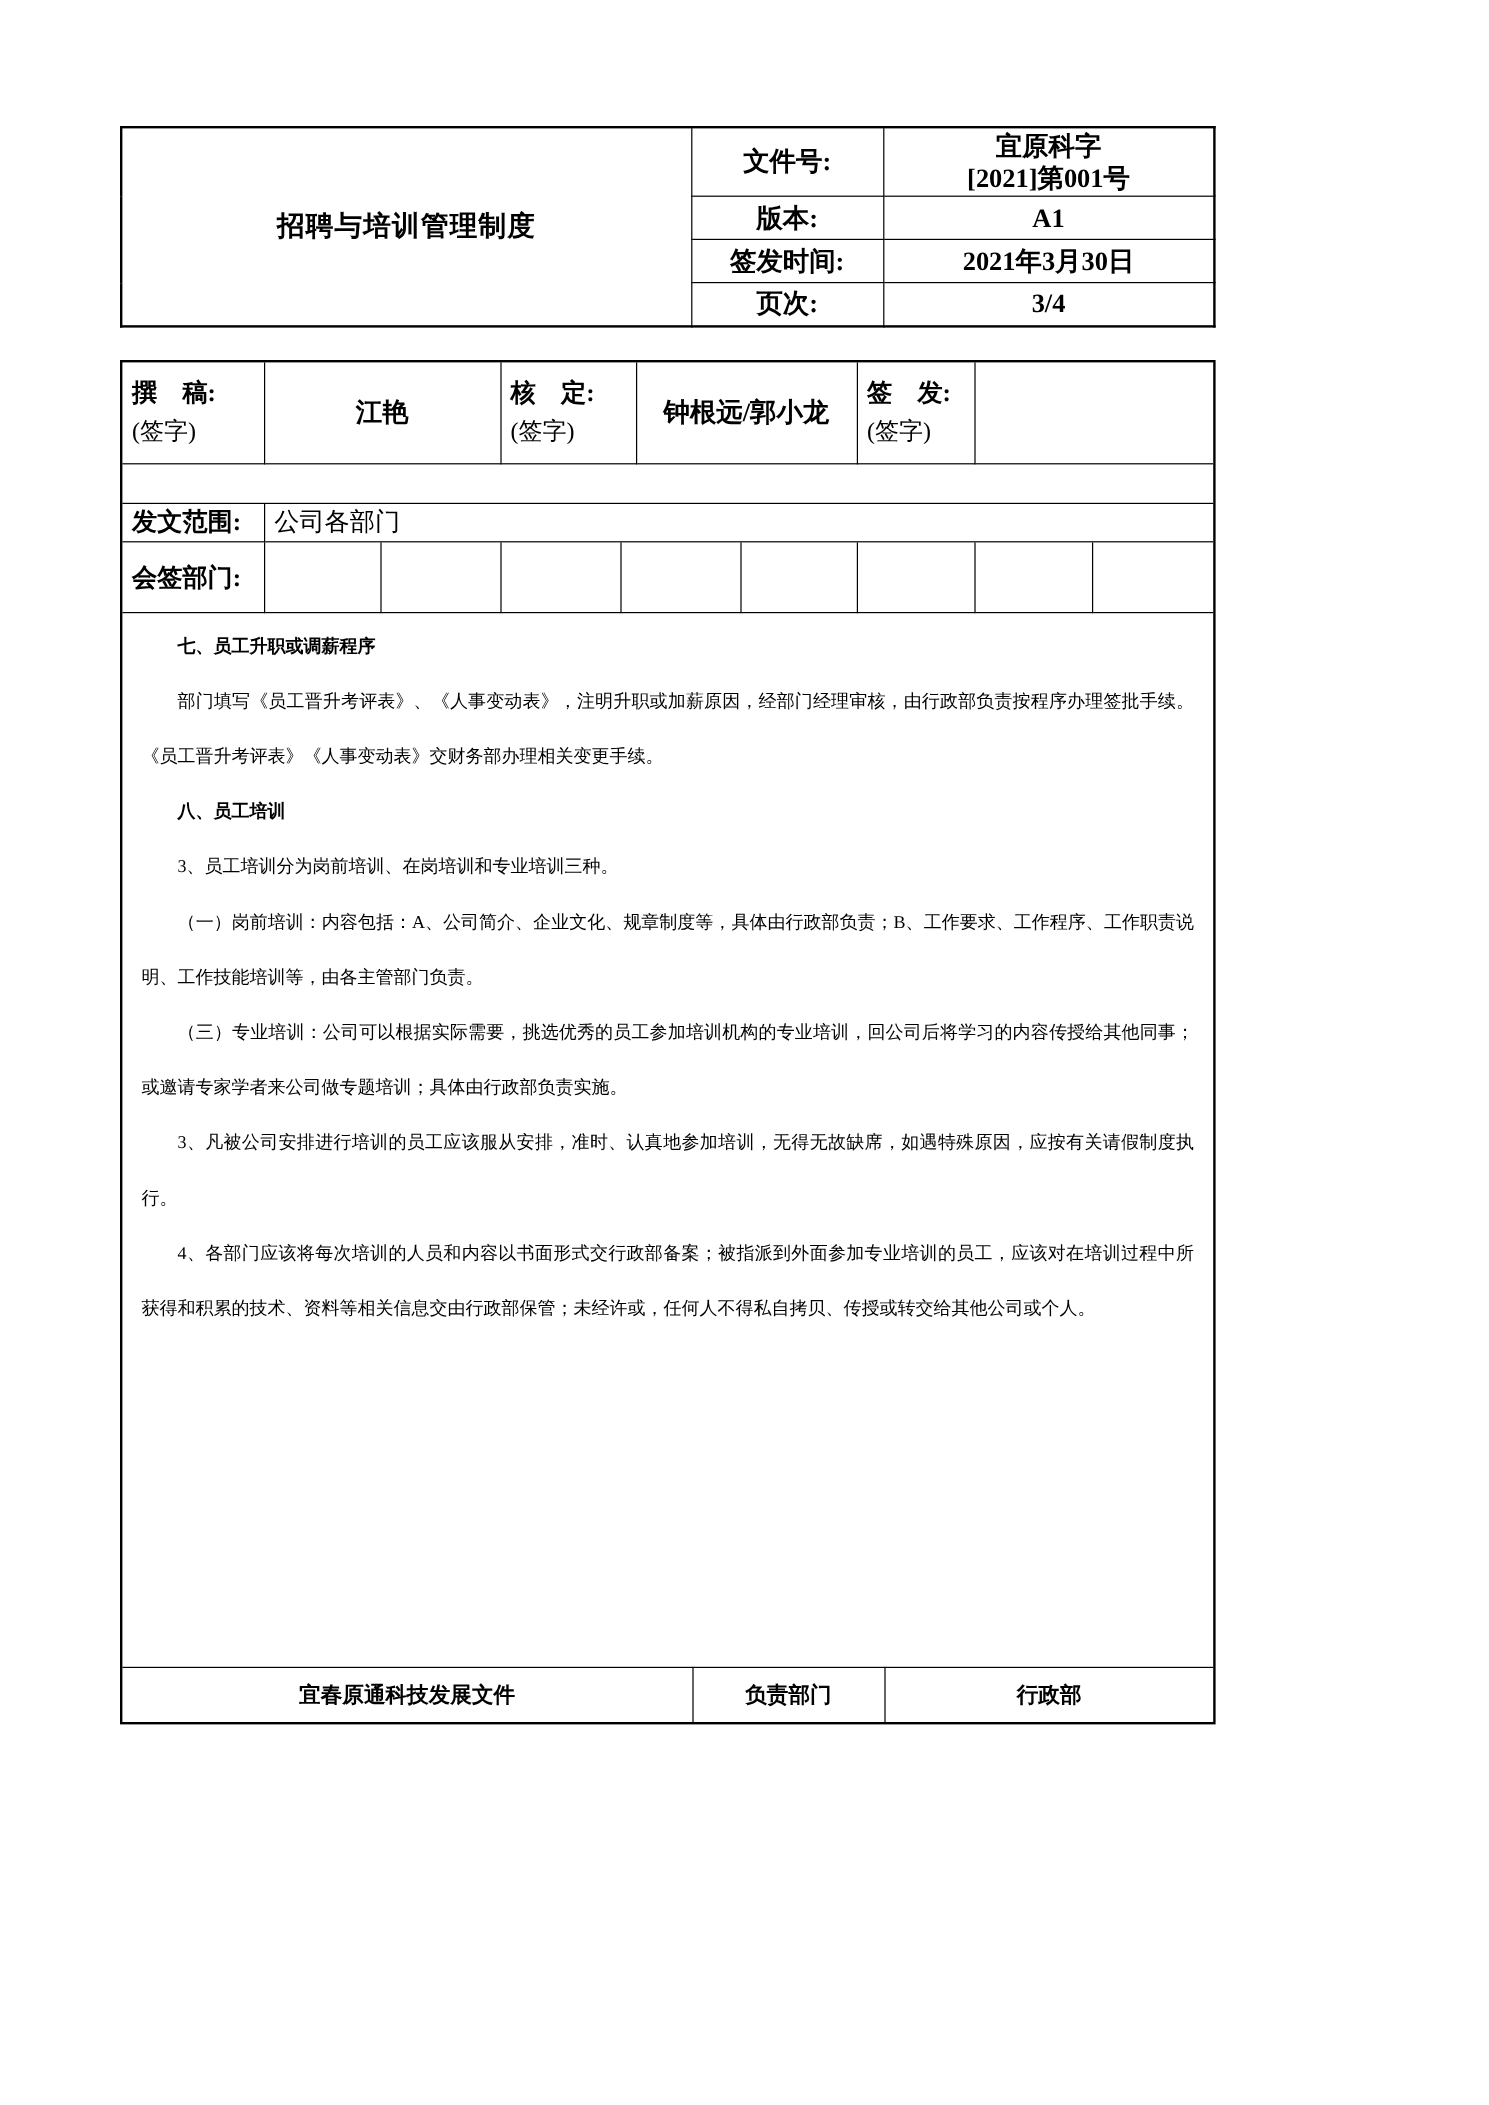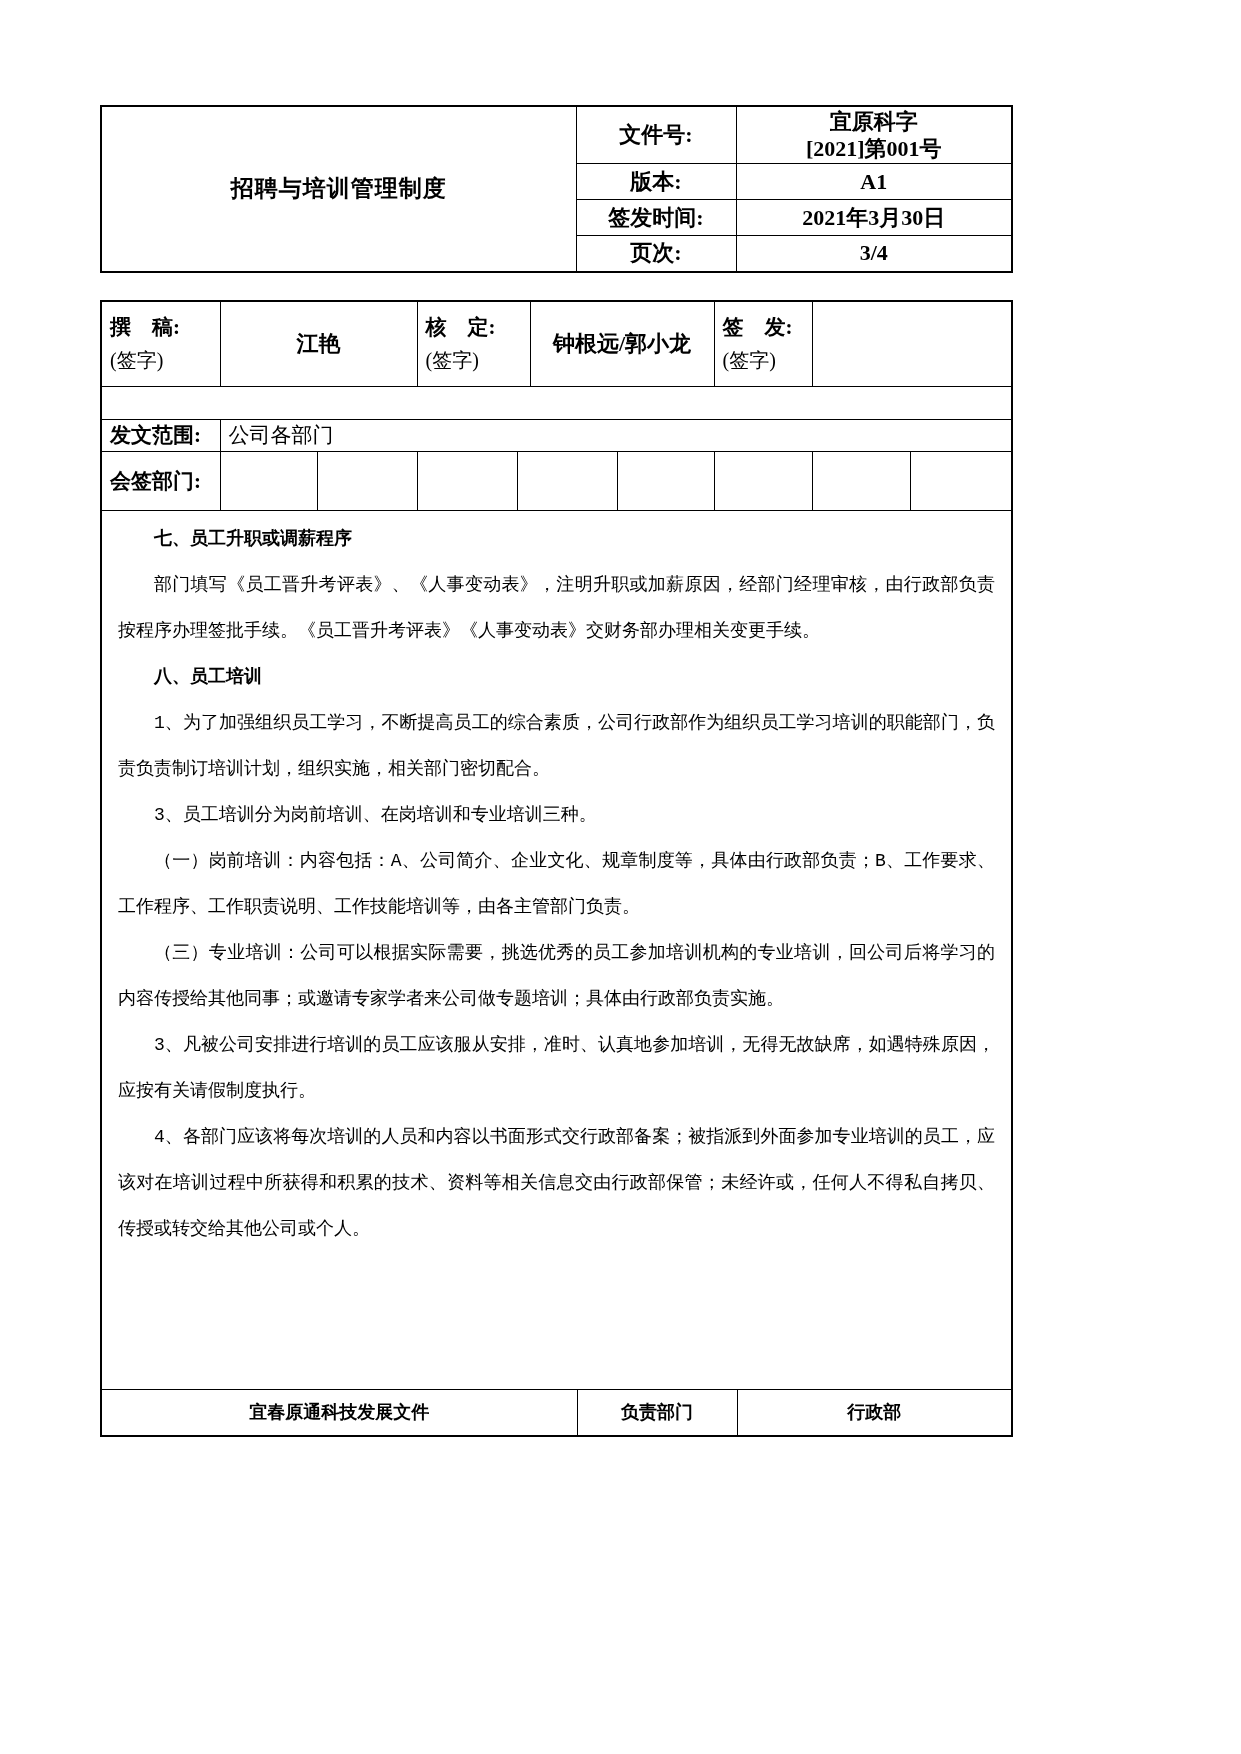--- a/index.html
+++ b/index.html
@@ -52,23 +52,22 @@
   .scope-row td { height: 32px; font-size: 21px; }
   .scope-label { font-weight: bold; }
 
   .countersign-row td { height: 58px; }
   .countersign-label { font-weight: bold; font-size: 21px; }
 
   
   .body-content {
     flex: 1 1 auto; overflow: hidden;
     padding: 5px 16px 0 16px;
-    font-size: 18px; line-height: 46px;
+    font-size: 15px; line-height: 46px;
     text-align: justify;
-    font-family: Liberation Mono, monospace;
   }
   .body-content p { margin: 0; text-indent: 2em; }
   .body-content p.heading { font-weight: bold; }
 
   
   .footer-row td {
     border-top: 1px solid #000; border-bottom: none;
     height: 46px; text-align: center; font-weight: bold; font-size: 18px;
   }
 </style>
@@ -176,21 +175,20 @@
           <td></td>
           <td></td>
         </tr>
       </tbody>
     </table>
 
     <div class="body-content">
       <p class="heading">七、员工升职或调薪程序</p>
       <p>部门填写《员工晋升考评表》、《人事变动表》，注明升职或加薪原因，经部门经理审核，由行政部负责按程序办理签批手续。《员工晋升考评表》《人事变动表》交财务部办理相关变更手续。</p>
       <p class="heading">八、员工培训</p>
-      <p>1、为了加强组织员工学习，不断提高员工的综合素质，公司行政部作为组织员工学习培训的职能部门，负责负责制订培训计划，组织实施，相关部门密切配合。</p>
       <p>3、员工培训分为岗前培训、在岗培训和专业培训三种。</p>
       <p>（一）岗前培训：内容包括：A、公司简介、企业文化、规章制度等，具体由行政部负责；B、工作要求、工作程序、工作职责说明、工作技能培训等，由各主管部门负责。</p>
       <p>（三）专业培训：公司可以根据实际需要，挑选优秀的员工参加培训机构的专业培训，回公司后将学习的内容传授给其他同事；或邀请专家学者来公司做专题培训；具体由行政部负责实施。</p>
       <p>3、凡被公司安排进行培训的员工应该服从安排，准时、认真地参加培训，无得无故缺席，如遇特殊原因，应按有关请假制度执行。</p>
       <p>4、各部门应该将每次培训的人员和内容以书面形式交行政部备案；被指派到外面参加专业培训的员工，应该对在培训过程中所获得和积累的技术、资料等相关信息交由行政部保管；未经许或，任何人不得私自拷贝、传授或转交给其他公司或个人。</p>
     </div>
 
     <table class="row-table footer-row">
       <colgroup>
           <col style="width:475px">

